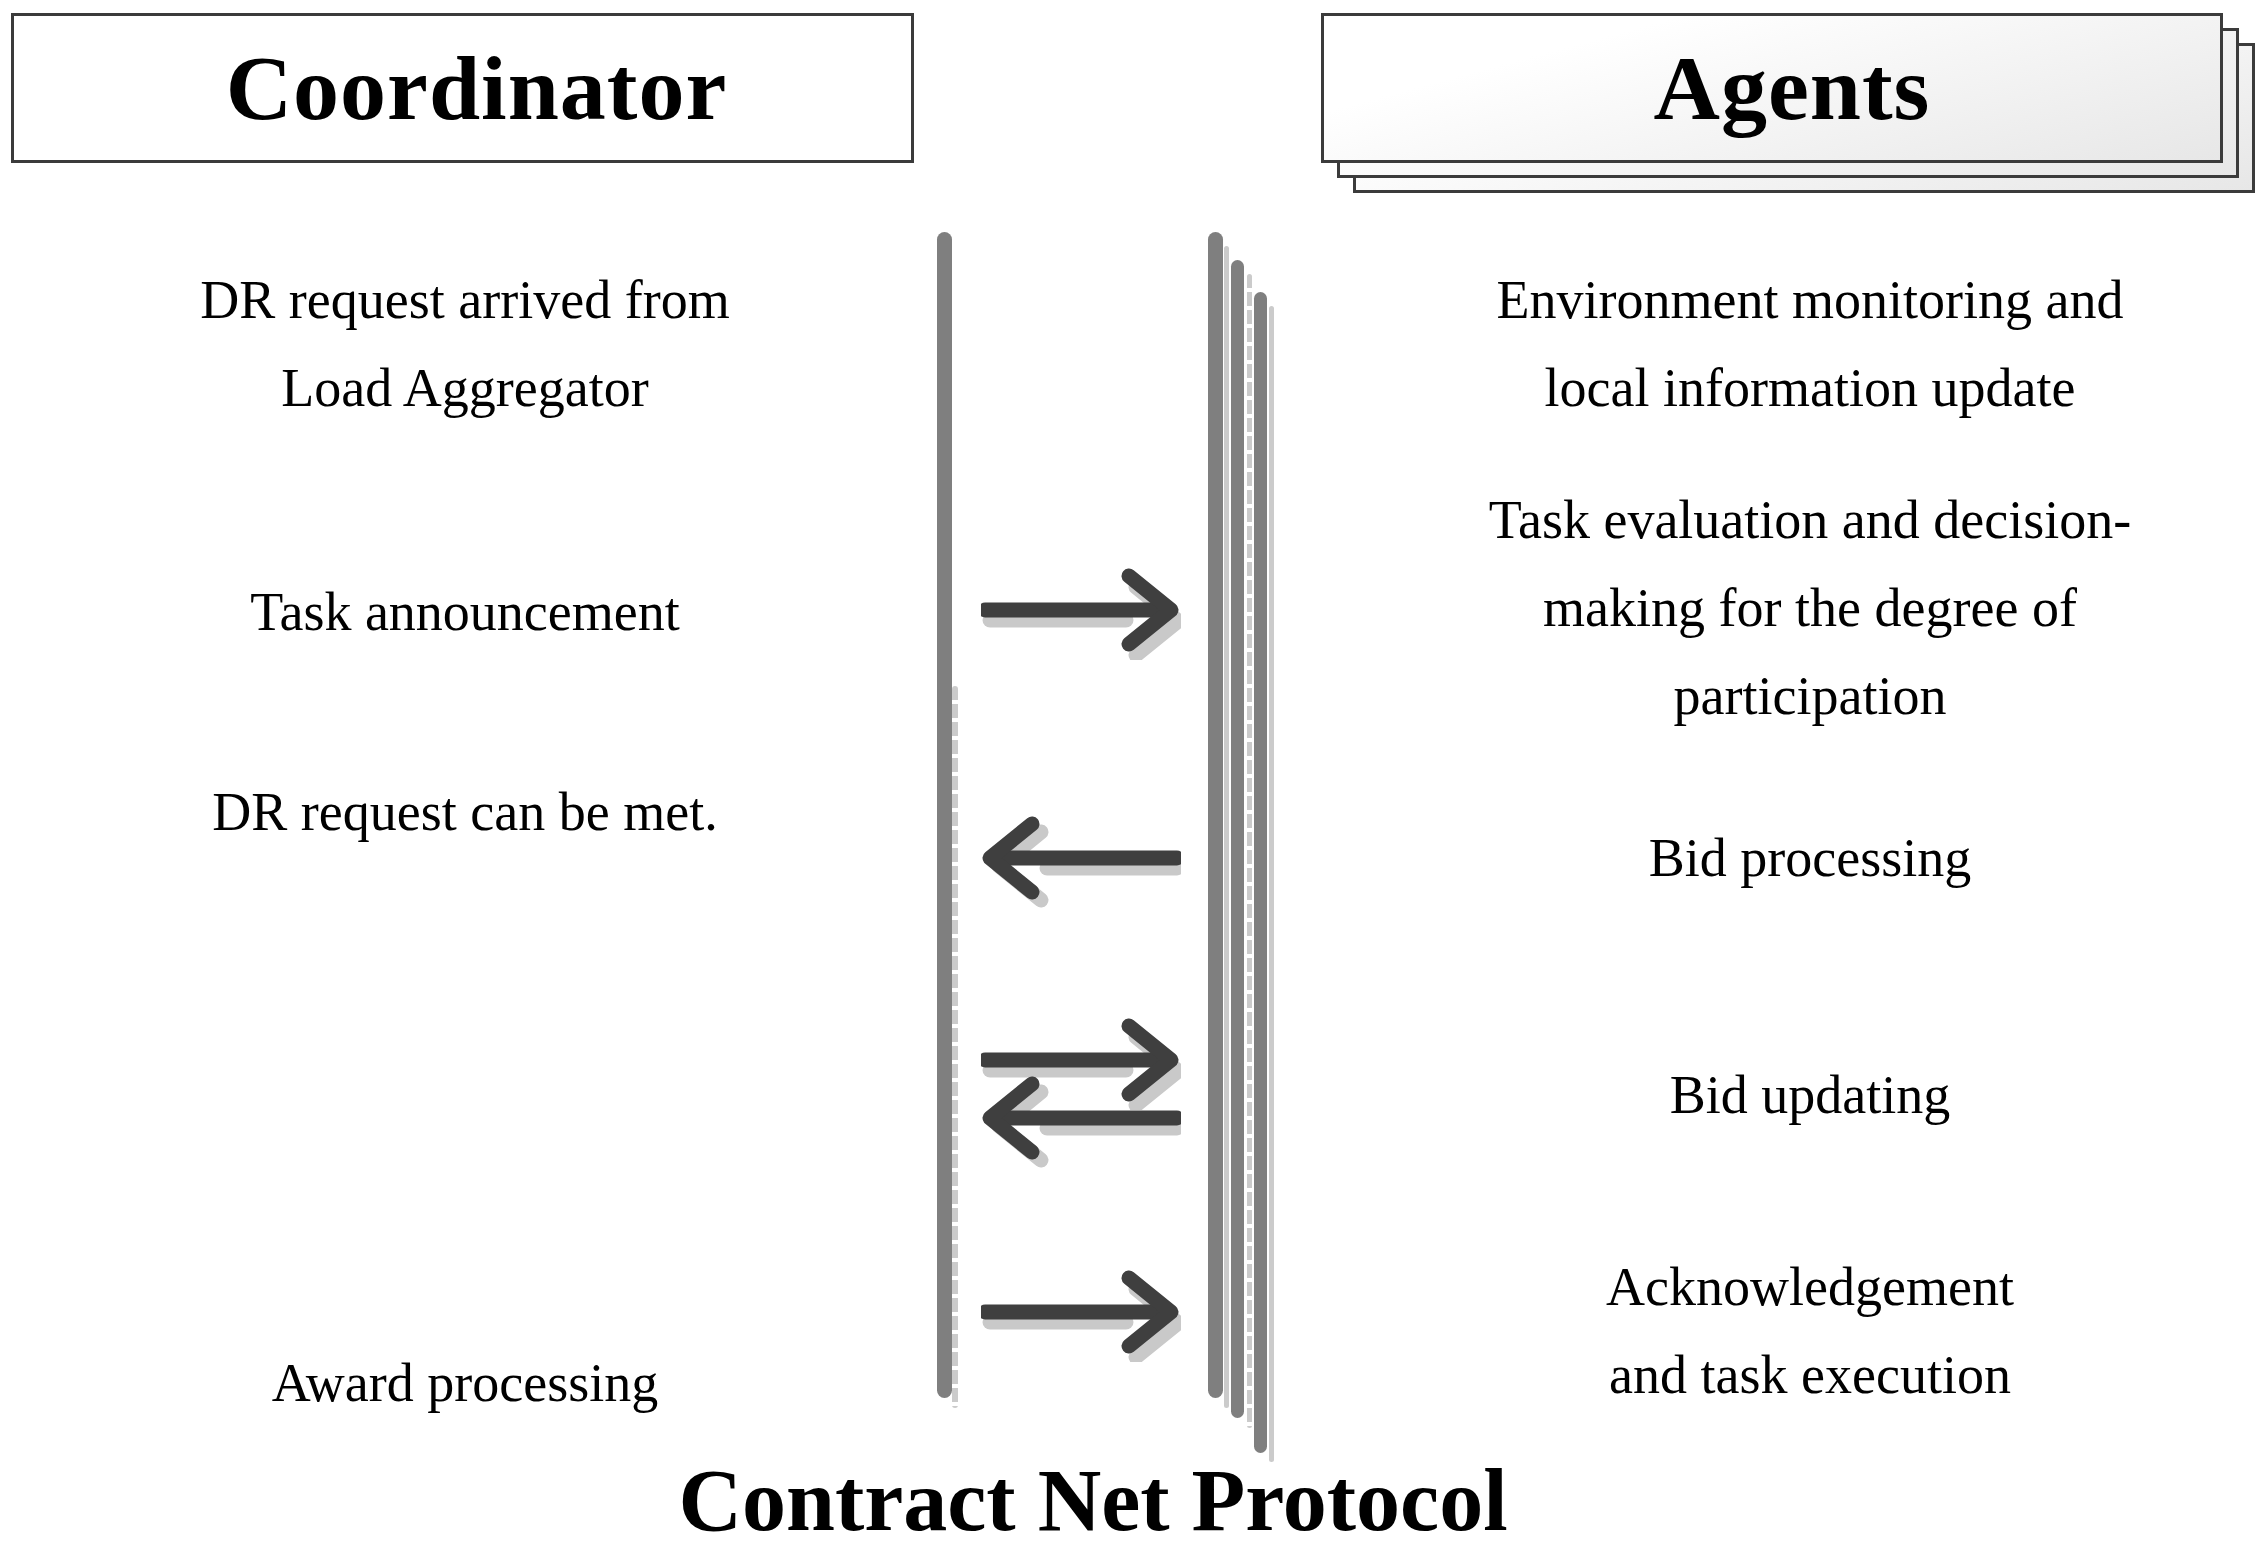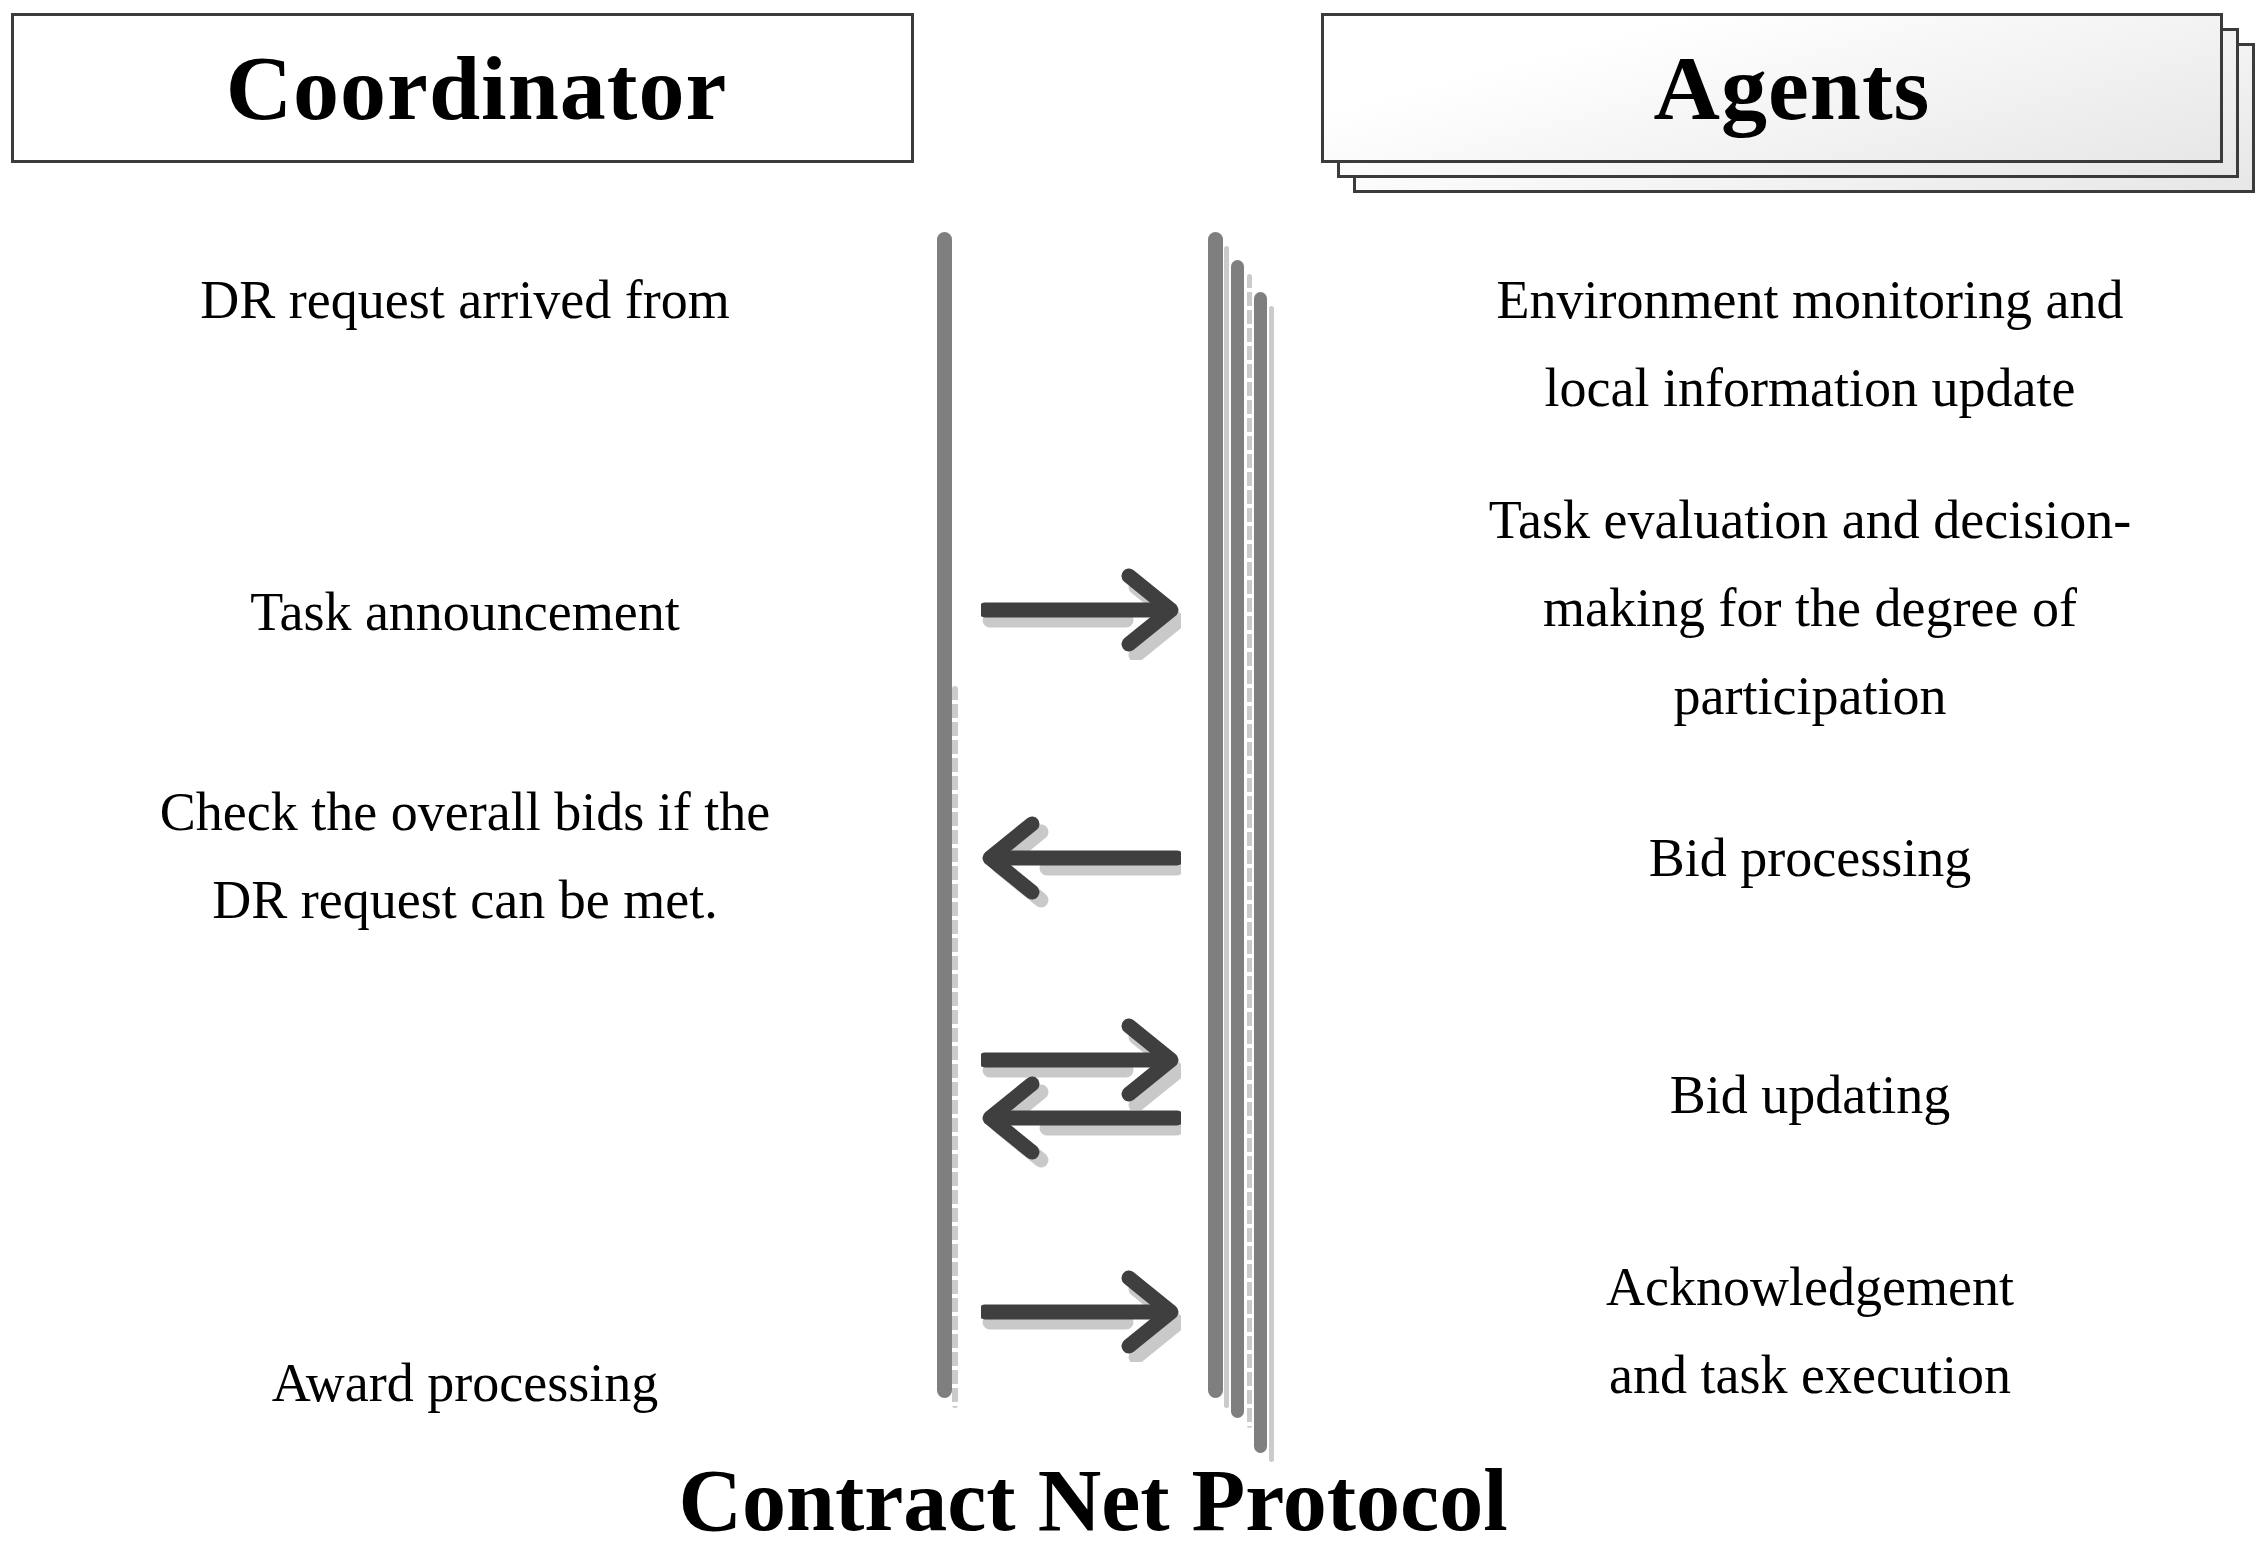--- a/index.html
+++ b/index.html
@@ -61,26 +61,26 @@
 
   <div class="bar" style="left:1208px;top:232px;width:15px;height:1166px;"></div>
   <div class="bar-shadow" style="left:1224px;top:246px;width:5px;height:1162px;"></div>
   <div class="bar" style="left:1231px;top:260px;width:13px;height:1158px;"></div>
   <div class="bar-shadow dotted" style="left:1247px;top:274px;width:5px;height:1154px;"></div>
   <div class="bar" style="left:1254px;top:292px;width:13px;height:1161px;"></div>
   <div class="bar-shadow" style="left:1269px;top:306px;width:5px;height:1156px;"></div>
 
   <div class="step left" style="top:256px">
     <div>DR request arrived from</div>
+    <div>Load Aggregator</div>
   </div>
   <div class="step left" style="top:568px">
     <div>Task announcement</div>
   </div>
   <div class="step left" style="top:768px">
-    <div>Check the overall bids if the</div>
     <div>DR request can be met.</div>
   </div>
   <div class="step left" style="top:1339px">
     <div>Award processing</div>
   </div>
 
   <div class="step right" style="top:256px">
     <div>Environment monitoring and</div>
     <div>local information update</div>
   </div>

